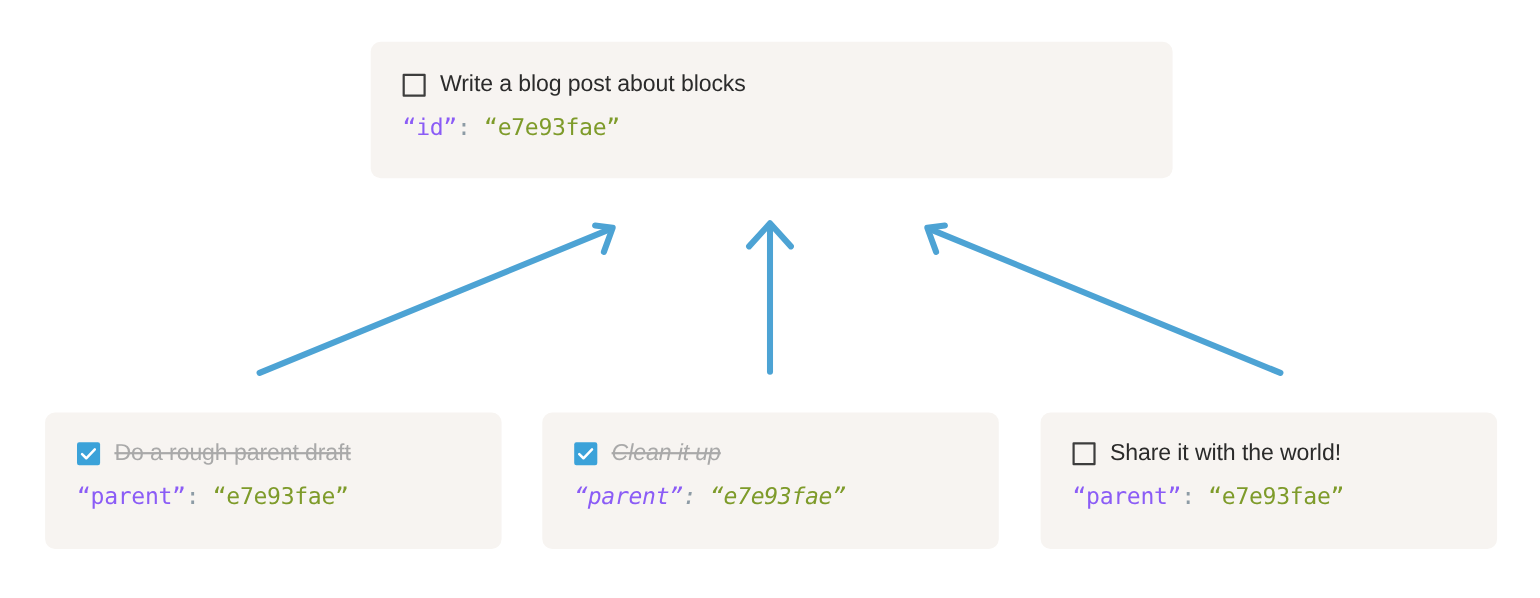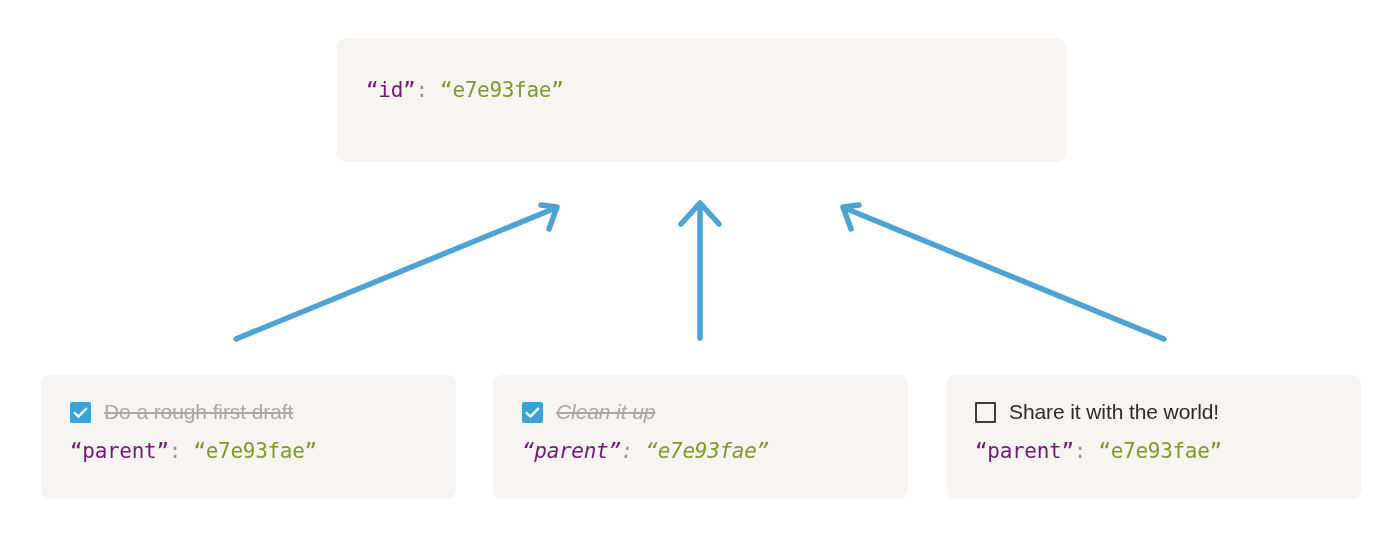--- a/index.html
+++ b/index.html
@@ -92,52 +92,56 @@
 
   
   .json-row {
     margin-top: 12px;
     font-family: "DejaVu Sans Mono", monospace;
     font-size: 21px;
     line-height: 28px;
     white-space: pre;
     letter-spacing: -0.3px;
   }
-  .json-key   { color: #701a75; }
+  .json-key   { color: #8b5cf6; }
   .json-colon { color: #8d9ba5; }
   .json-val   { color: #7e9b2a; text-align: center; }
 
   
   .arrows {
     position: absolute;
     left: 0; top: 0;
     width: 1400px; height: 544px;
     pointer-events: none;
   }
 </style>
 </head>
 <body>
 
 <div class="canvas">
 
   <div class="card" id="card-root">
     <div class="card-inner">
+      <div class="todo-row">
+        <span class="checkbox unchecked"></span>
+        <span class="todo-label">Write a blog post about blocks</span>
+      </div>
       <div class="json-row"><span class="json-key">“id”</span><span class="json-colon">:</span> <span class="json-val">“e7e93fae”</span></div>
     </div>
   </div>
 
   <div class="card" id="card-child-0">
     <div class="card-inner">
       <div class="todo-row">
         <span class="checkbox checked">
           <svg viewBox="0 0 17 17" aria-hidden="true">
               <path d="M2.6 8.9 L6.4 12.6 L14.2 4.6" fill="none" stroke="#ffffff" stroke-width="2.3" stroke-linecap="round" stroke-linejoin="round"></path>
             </svg>
         </span>
-        <span class="todo-label done">Do a rough first draft</span>
+        <span class="todo-label done">Do a rough parent draft</span>
       </div>
       <div class="json-row"><span class="json-key">“parent”</span><span class="json-colon">:</span> <span class="json-val">“e7e93fae”</span></div>
     </div>
   </div>
 
   <div class="card" id="card-child-1">
     <div class="card-inner">
       <div class="todo-row">
         <span class="checkbox checked">
           <svg viewBox="0 0 17 17" aria-hidden="true">

